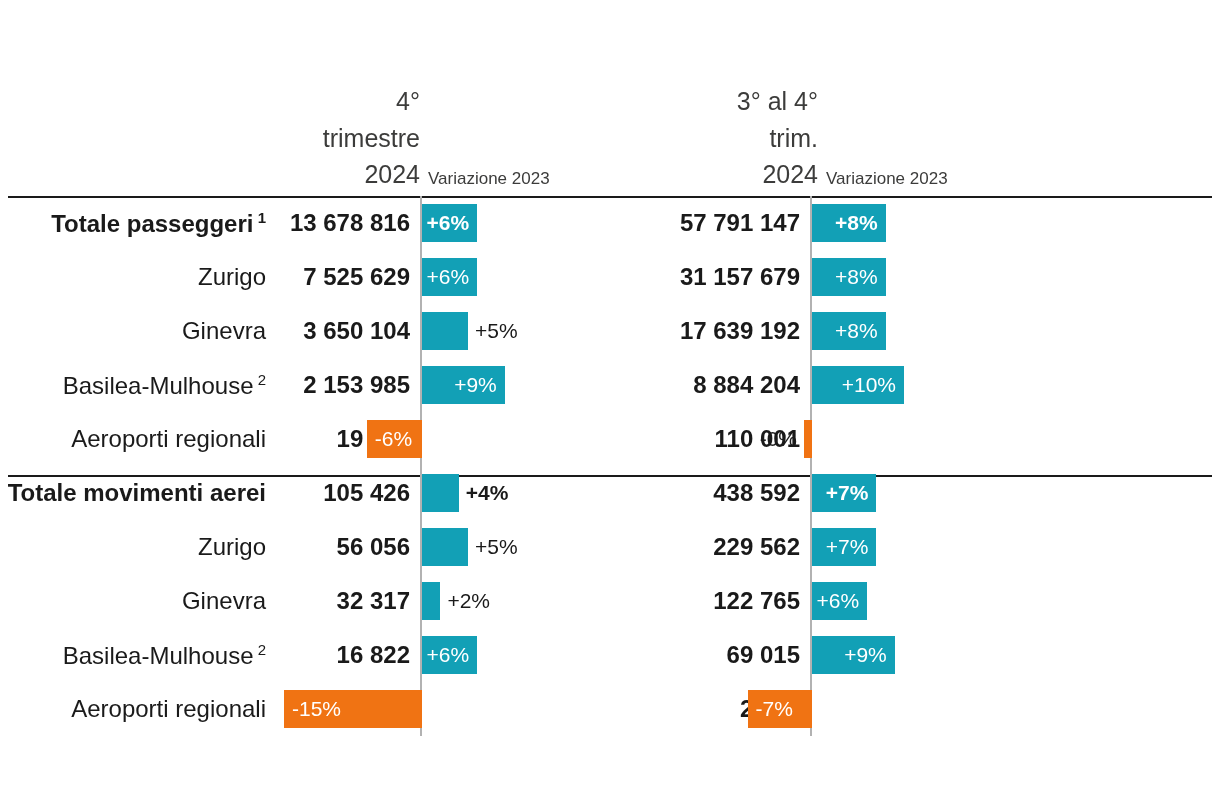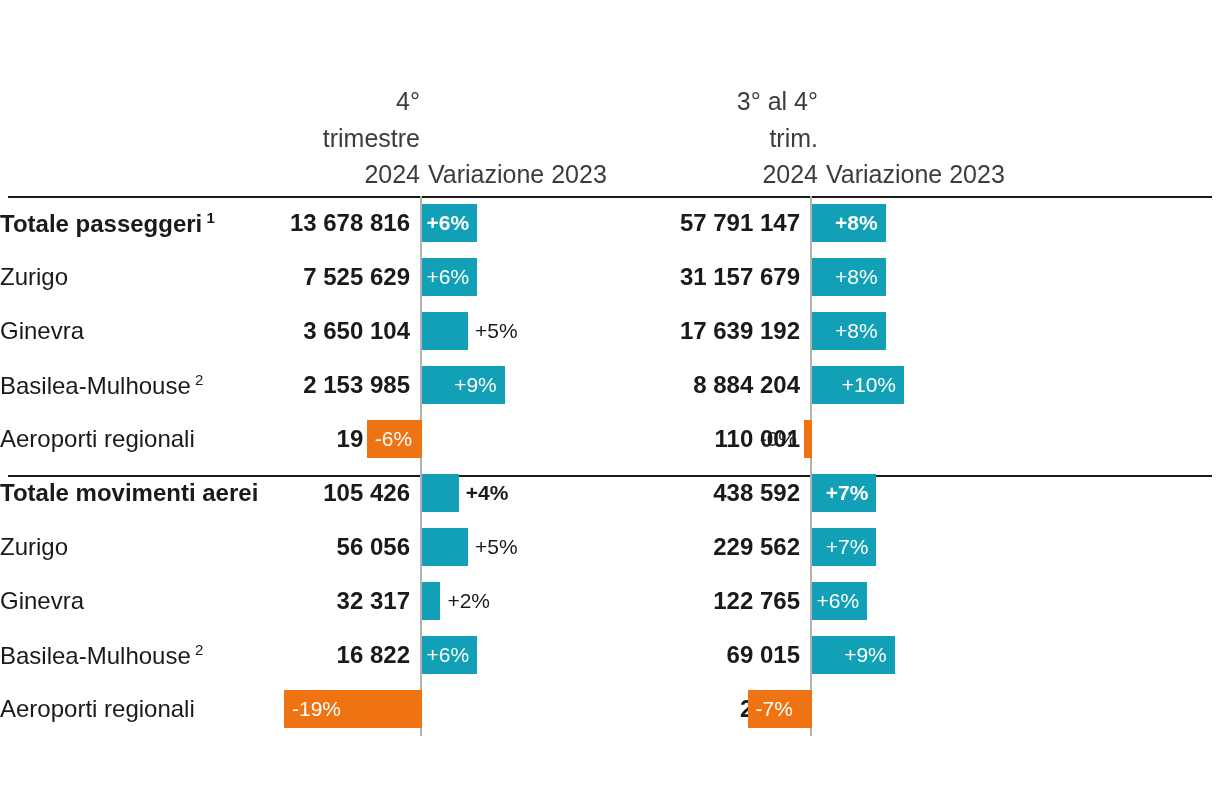--- a/index.html
+++ b/index.html
@@ -35,21 +35,21 @@
   .col-bar2    { width: 200px; }
 
   .hdr-multi {
     font-size: 25px;
     color: #3c3c3b;
     line-height: 1.45;
     text-align: right;
     padding-right: 2px;
   }
   .hdr-var {
-    font-size: 25px;
+    font-size: 17px;
     color: #3c3c3b;
     line-height: 1.45;
     padding-left: 6px;
     white-space: nowrap;
     align-self: flex-end;
   }
 
   
   .rule {
     position: absolute;
@@ -62,21 +62,21 @@
   .rule.middle { top: 475px; }
 
   
   .row {
     display: flex;
     align-items: center;
     height: 54px;
   }
   .row .label {
     width: 278px;
-    text-align: left;
+    text-align: right;
     font-size: 24px;
     color: #1a1a1a;
     padding-right: 12px;
     box-sizing: border-box;
     line-height: 1.15;
   }
   .row.total .label,
   .row.total .value {
     font-weight: bold;
   }
@@ -336,21 +336,21 @@
             <span class="lbl">+9%</span>
           </div>
         </div>
       </div>
       <div class="row">
         <div class="label">Aeroporti regionali</div>
         <div class="value">370</div>
         <div class="barcell c1">
           <div class="axis"></div>
           <div class="bar neg" style="width: 138px; left: -136px;">
-            <span class="lbl">-19%</span>
+            <span class="lbl">-15%</span>
           </div>
         </div>
         <div class="value wide">2 250</div>
         <div class="barcell c2">
           <div class="axis"></div>
           <div class="bar neg" style="width: 64.4px; left: -62.4px;">
             <span class="lbl">-7%</span>
           </div>
         </div>
       </div>

